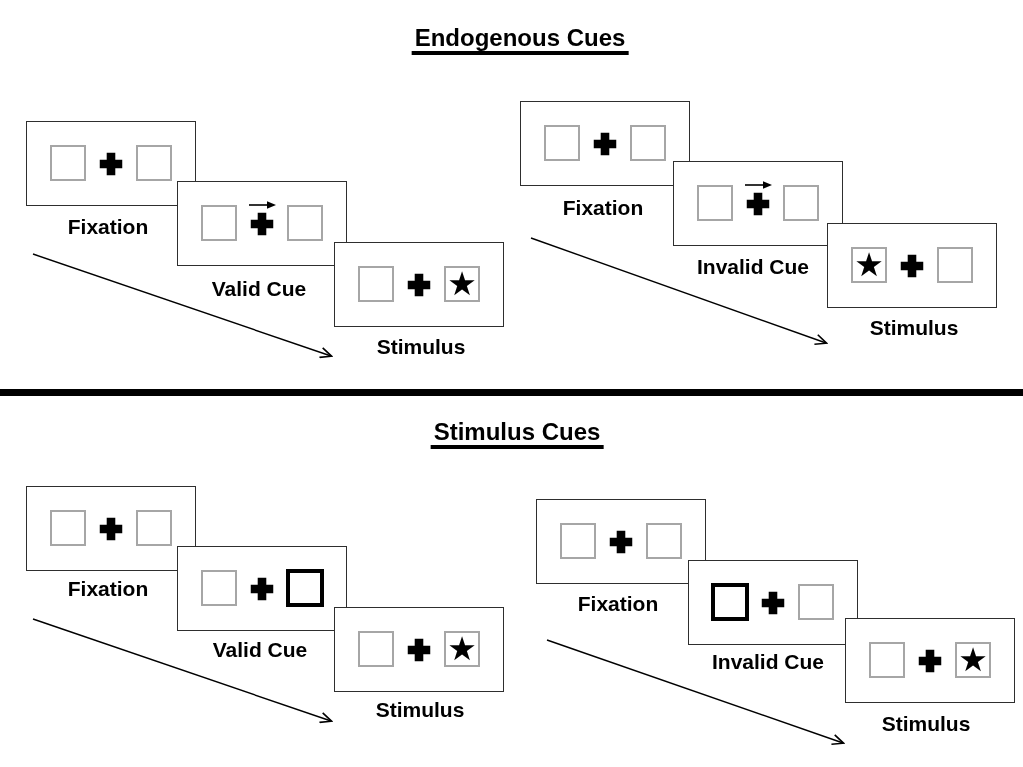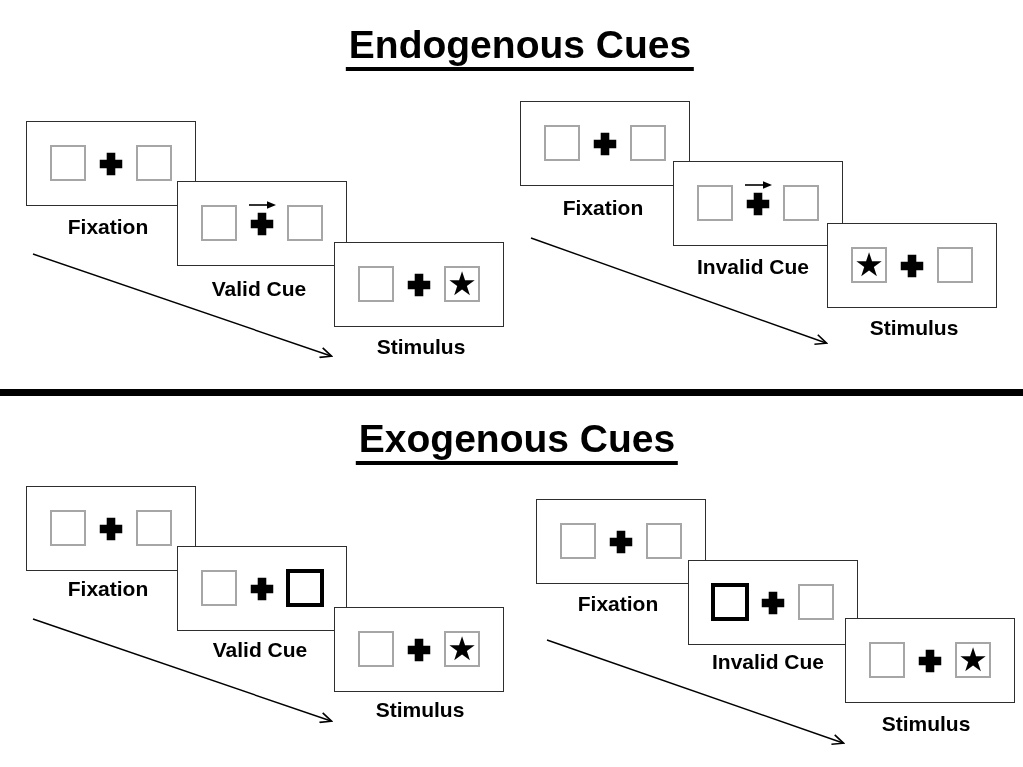--- a/index.html
+++ b/index.html
@@ -15,21 +15,21 @@
     background: #ffffff;
     overflow: hidden;
   }
   .arrow-layer {
     position: absolute;
     left: 0; top: 0;
   }
   .section-title {
     position: absolute;
     transform: translateX(-50%);
-    font-size: 39px;
+    font-size: 24px;
     font-weight: bold;
     color: #000;
     white-space: nowrap;
     border-bottom: 4px solid #000;
     padding: 0 3px 1px 3px;
     line-height: 1.05;
   }
   .panel {
     position: absolute;
     width: 170px;
@@ -163,21 +163,21 @@
     <div class="panel" style="left: 827px; top: 223px; width: 170px; height: 85px; border-color: rgb(46, 46, 46);">
       <div class="sq pos-left" style="border-color: rgb(166, 166, 166);">
         <span class="star">★</span>
       </div>
       <div class="sq pos-right" style="border-color: rgb(166, 166, 166);"></div>
       <svg class="plus-icon" width="23" height="23" viewBox="0 0 23 23">
         <path d="M7.2 0 H15.8 V7.2 H23 V15.8 H15.8 V23 H7.2 V15.8 H0 V7.2 H7.2 Z" fill="#000000"></path>
       </svg>
     </div>
     <div class="panel-label" style="left: 914px; top: 316px;">Stimulus</div>
-    <div class="section-title" style="left: 517px; top: 419px;">Exogenous Cues</div>
+    <div class="section-title" style="left: 517px; top: 419px;">Stimulus Cues</div>
     <div class="panel" style="left: 26px; top: 486px; width: 170px; height: 85px; border-color: rgb(46, 46, 46);">
       <div class="sq pos-left" style="border-color: rgb(166, 166, 166);"></div>
       <div class="sq pos-right" style="border-color: rgb(166, 166, 166);"></div>
       <svg class="plus-icon" width="23" height="23" viewBox="0 0 23 23">
         <path d="M7.2 0 H15.8 V7.2 H23 V15.8 H15.8 V23 H7.2 V15.8 H0 V7.2 H7.2 Z" fill="#000000"></path>
       </svg>
     </div>
     <div class="panel-label" style="left: 108px; top: 577px;">Fixation</div>
     <div class="panel" style="left: 177px; top: 546px; width: 170px; height: 85px; border-color: rgb(46, 46, 46);">
       <div class="sq pos-left" style="border-color: rgb(166, 166, 166);"></div>

